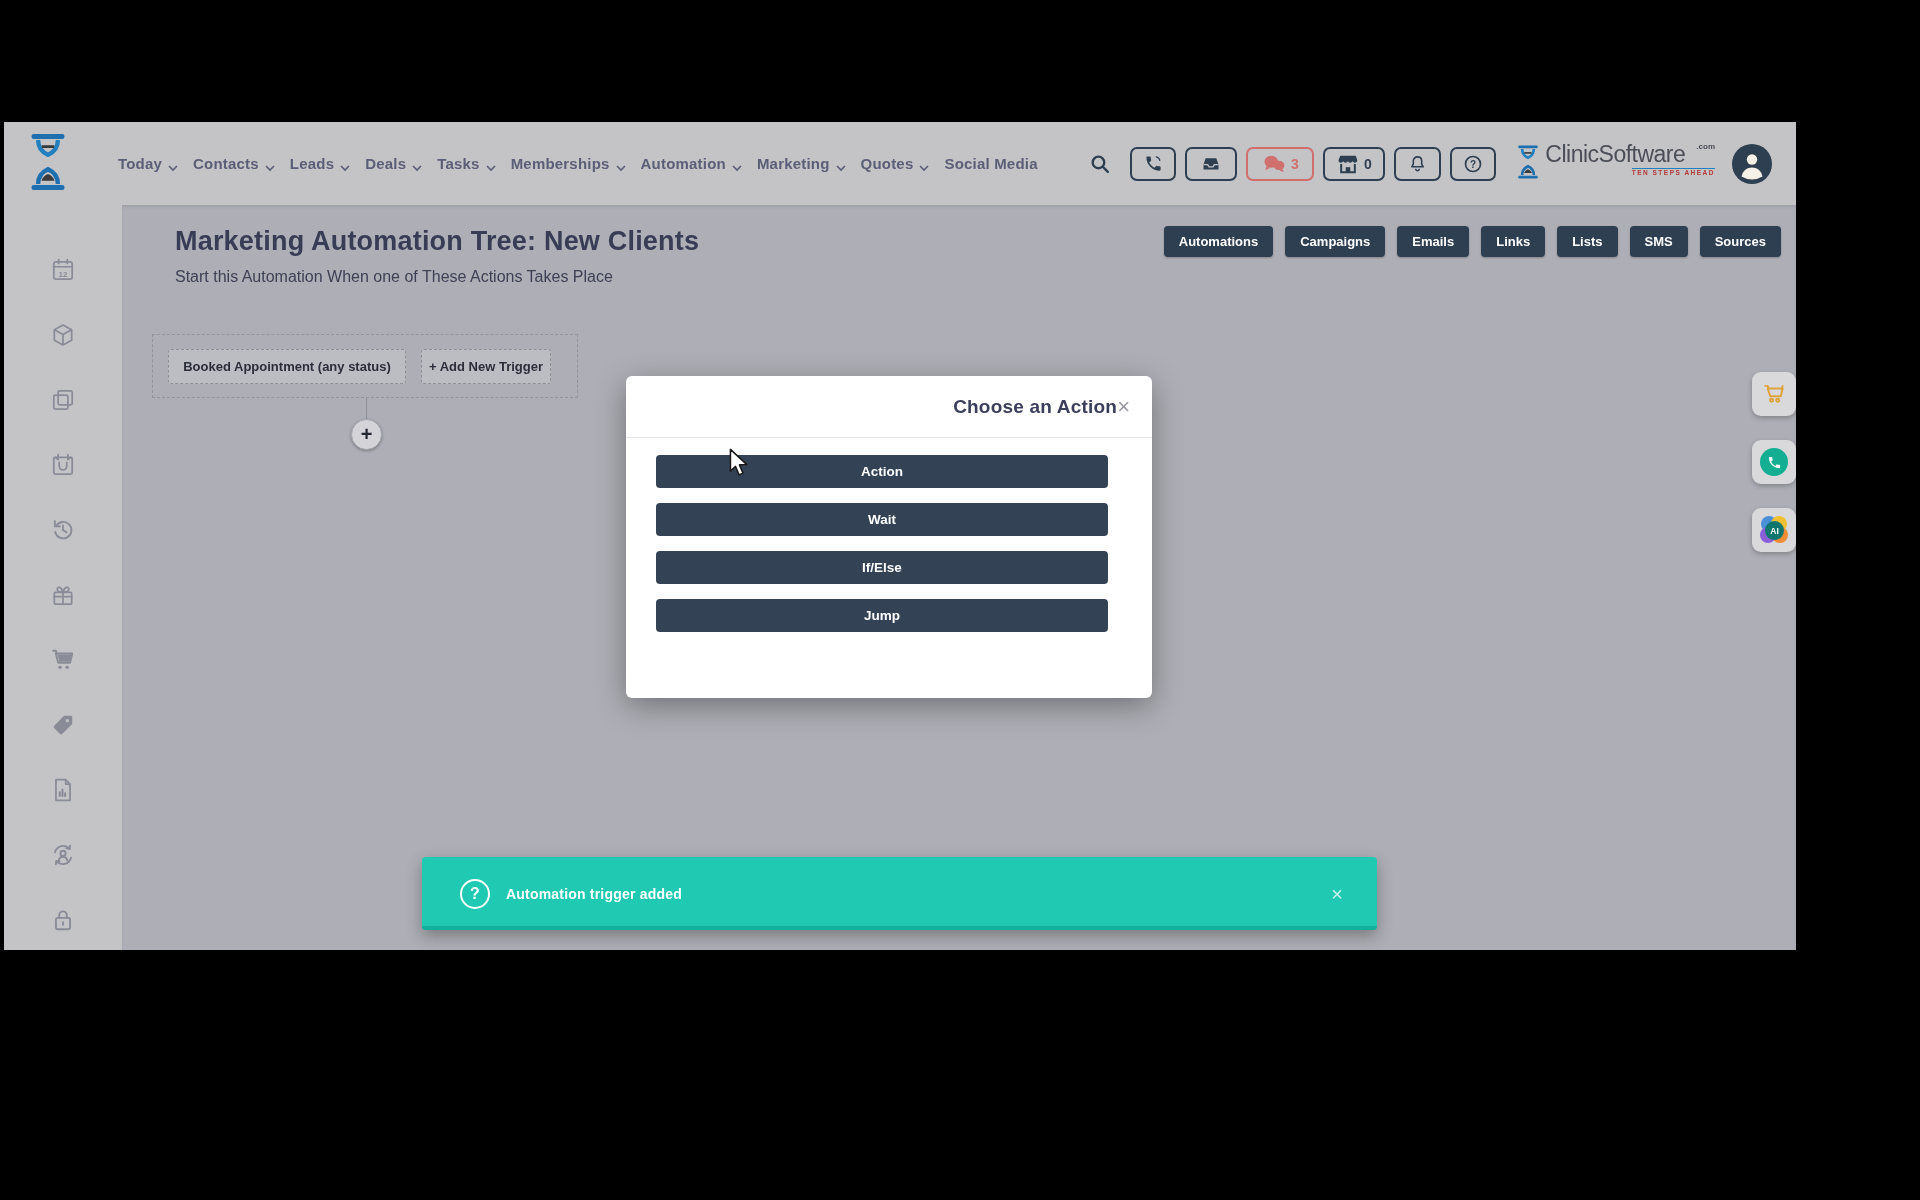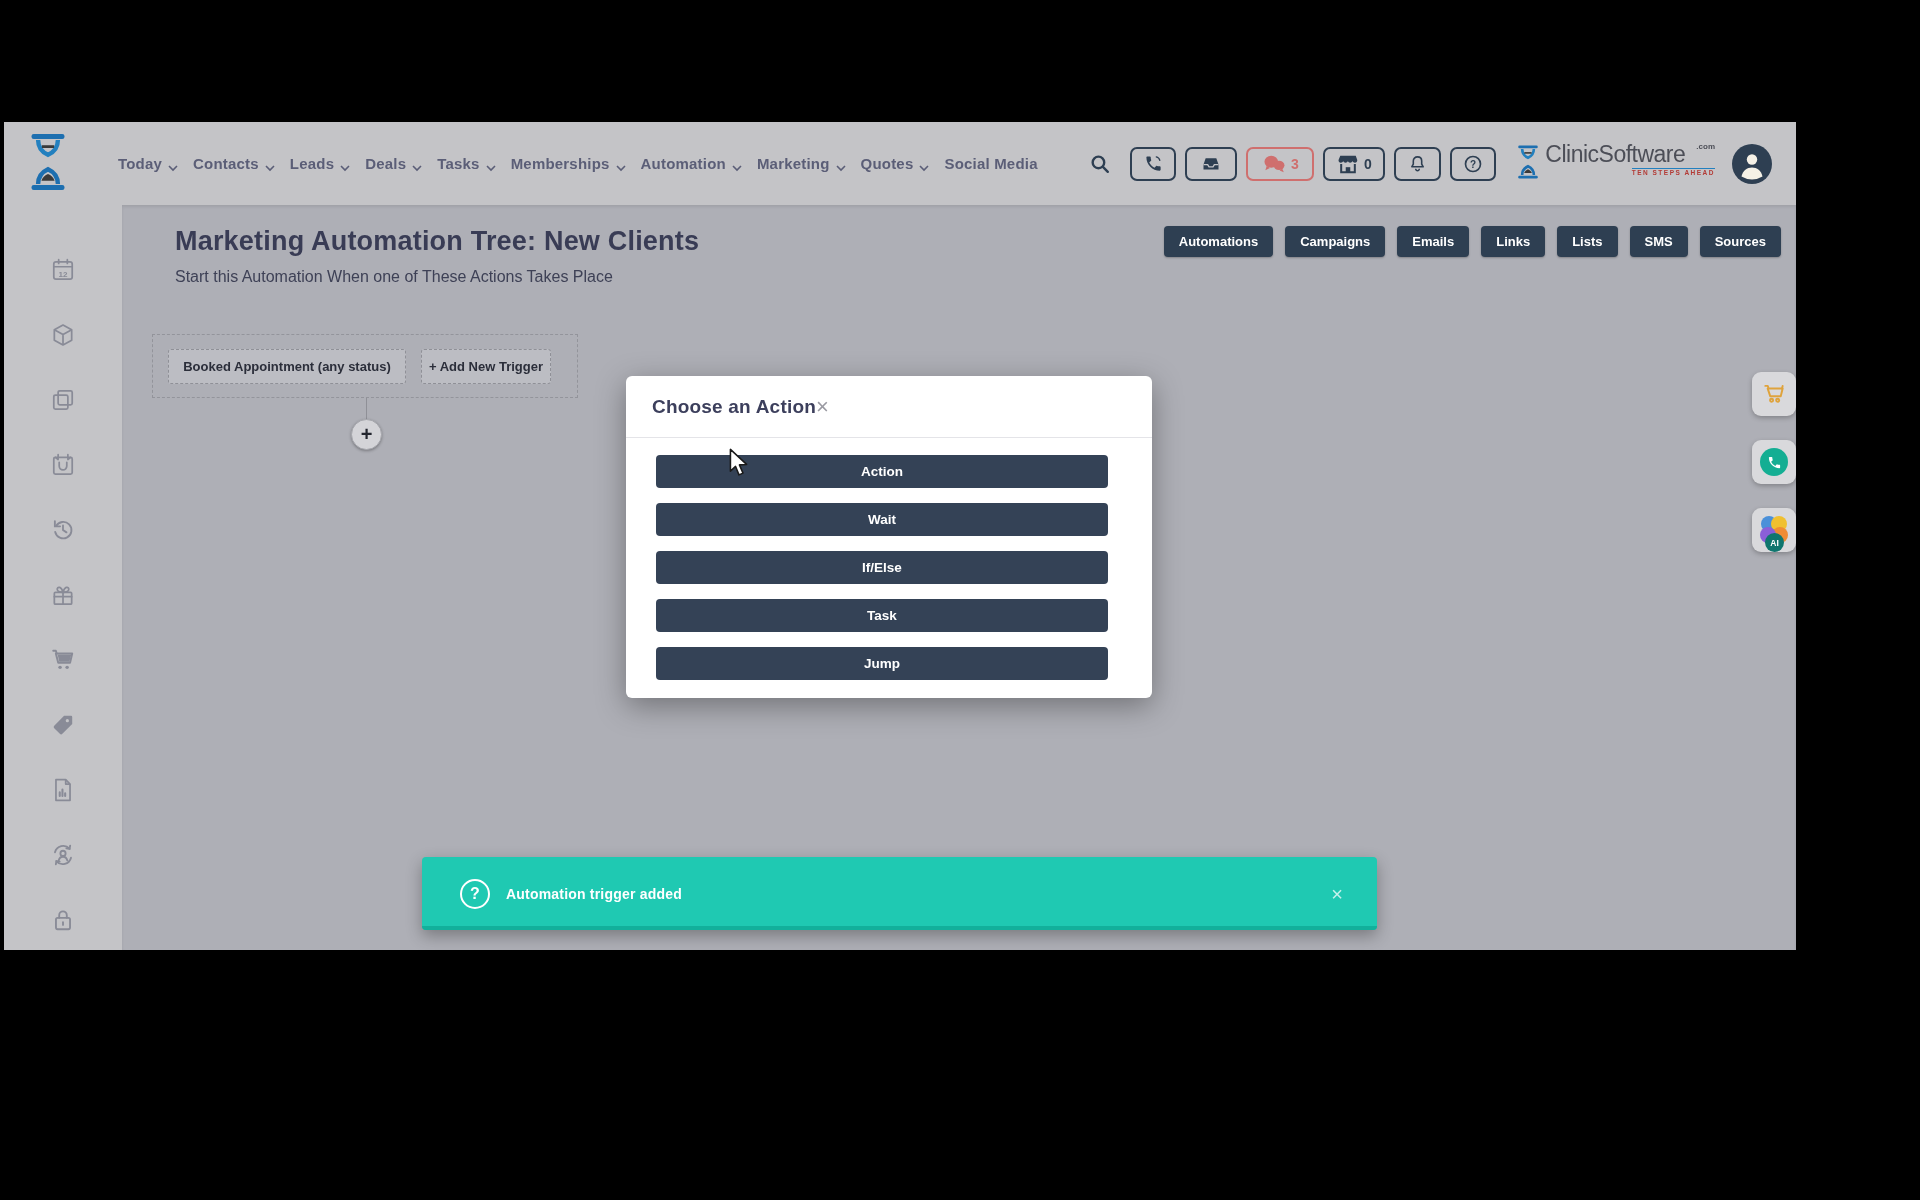--- a/index.html
+++ b/index.html
@@ -44,38 +44,38 @@
   .trigger-box { position:absolute; left:30px; top:129px; width:426px; height:64px; border:1px dashed #93949b; }
   .trigger-btn { position:absolute; top:14px; height:35px; border:1px dashed #8f9097; background:#bcbdc3; border-radius:3px; font-size:13px; font-weight:700; color:#2b2e3a; font-family:"Liberation Sans",sans-serif; cursor:pointer; }
   .trigger-btn.main { left:15px; width:238px; }
   .trigger-btn.add { left:268px; width:130px; }
 
   .connector { position:absolute; left:244px; top:193px; width:1px; height:22px; background:#8f9097; }
   .plus-node { position:absolute; left:229px; top:214px; width:31px; height:31px; border-radius:50%; background:#d4d4d8; border:1px solid #a6a7ad; box-shadow:0 1px 3px rgba(0,0,0,.3); color:#23262f; font-size:20px; font-weight:700; display:flex; align-items:center; justify-content:center; line-height:1; cursor:pointer; padding-bottom:2px; }
 
   
   .modal { position:absolute; left:622px; top:254px; width:526px; height:322px; background:#fff; border-radius:6px; box-shadow:0 8px 30px rgba(0,0,0,.35); }
-  .modal-head { height:62px; display:flex; align-items:center; justify-content:flex-start; padding:0 16px 0 26px; border-bottom:1px solid #e4e4e8; }
+  .modal-head { height:62px; display:flex; align-items:center; justify-content:flex-end; padding:0 22px 0 26px; border-bottom:1px solid #e4e4e8; }
   .modal-title { font-size:19px; font-weight:600; color:#3c3f5c; letter-spacing:.2px; }
   .modal-close { font-size:22px; color:#9a9aa2; cursor:pointer; line-height:1; font-weight:400; }
   .modal-body { padding:17px 44px 0 30px; }
   .action-btn { display:block; width:100%; height:33px; margin-bottom:15px; background:#344256; border:none; border-radius:4px; color:#fff; font-size:13.5px; font-weight:700; font-family:"Liberation Sans",sans-serif; cursor:pointer; }
 
   
   .toast { position:absolute; left:418px; top:735px; width:955px; height:73px; background:#1fc9b2; border-radius:4px; box-shadow:0 6px 16px rgba(0,0,0,.3); display:flex; align-items:center; overflow:hidden; }
   .toast-qicon { width:30px; height:30px; border:2px solid #fff; border-radius:50%; color:#fff; display:flex; align-items:center; justify-content:center; font-size:16px; font-weight:700; margin-left:38px; flex:none; }
   .toast-msg { color:#fff; font-size:14px; font-weight:700; margin-left:16px; letter-spacing:.2px; }
   .toast-close { position:absolute; right:34px; top:50%; transform:translateY(-50%); color:rgba(255,255,255,.75); font-size:20px; cursor:pointer; font-weight:300; }
   .toast-bar { position:absolute; left:0; bottom:0; height:4px; width:100%; background:#12b09b; }
 
   
   .float-btn { position:absolute; left:1748px; width:44px; height:44px; background:#d9d9dc; border-radius:9px; box-shadow:0 2px 5px rgba(0,0,0,.25); display:flex; align-items:center; justify-content:center; cursor:pointer; }
   .wa-circle { width:28px; height:28px; border-radius:50%; background:#14ae93; display:flex; align-items:center; justify-content:center; }
   .ai-badge { position:relative; width:32px; height:32px; }
-  .ai-core { position:absolute; left:7px; top:7px; width:19px; height:19px; border-radius:50%; background:#0f766e; color:#fff; font-size:8.5px; font-weight:700; display:flex; align-items:center; justify-content:center;margin-top:12px; }
+  .ai-core { position:absolute; left:7px; top:7px; width:19px; height:19px; border-radius:50%; background:#0f766e; color:#fff; font-size:8.5px; font-weight:700; display:flex; align-items:center; justify-content:center; }
 
   .cursor { position:absolute; left:724px; top:326px; pointer-events:none; }
 </style>
 </head>
 <body>
 
 <div class="app">
 
   <div class="topbar">
 
@@ -367,21 +367,20 @@
 
   <div class="modal">
     <div class="modal-head">
       <span class="modal-title">Choose an Action</span>
       <span class="modal-close">×</span>
     </div>
     <div class="modal-body">
       <button class="action-btn">Action</button>
       <button class="action-btn">Wait</button>
       <button class="action-btn">If/Else</button>
-      <button class="action-btn">Task</button>
       <button class="action-btn">Jump</button>
     </div>
   </div>
 
   <div class="toast">
     <span class="toast-qicon">?</span>
     <span class="toast-msg">Automation trigger added</span>
     <span class="toast-close">×</span>
     <span class="toast-bar"></span>
   </div>

